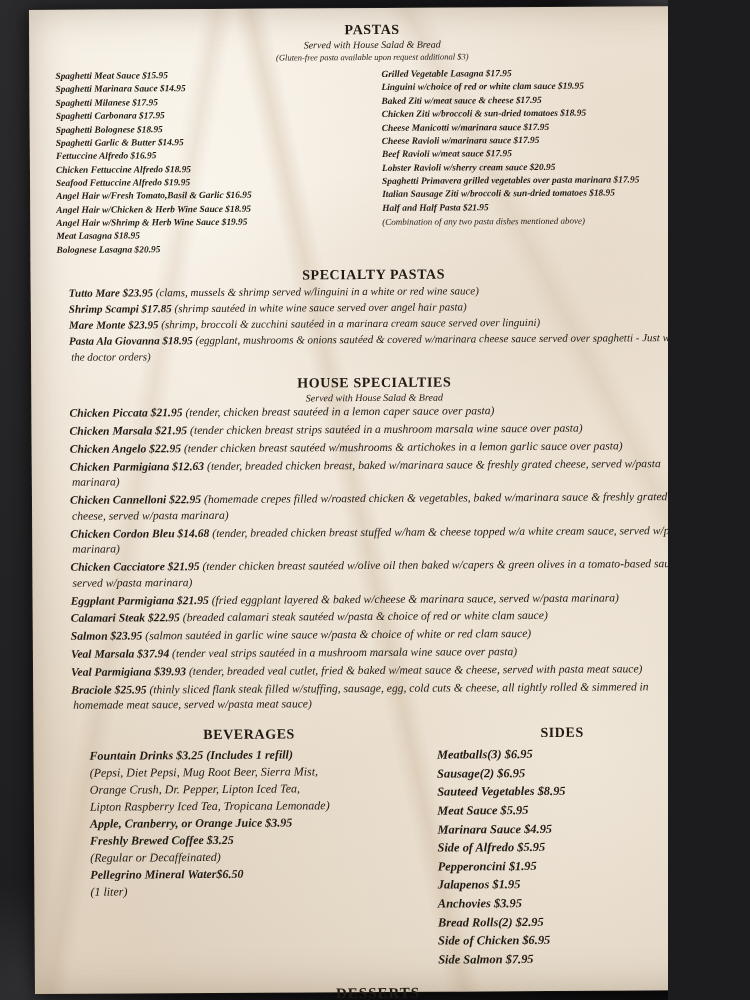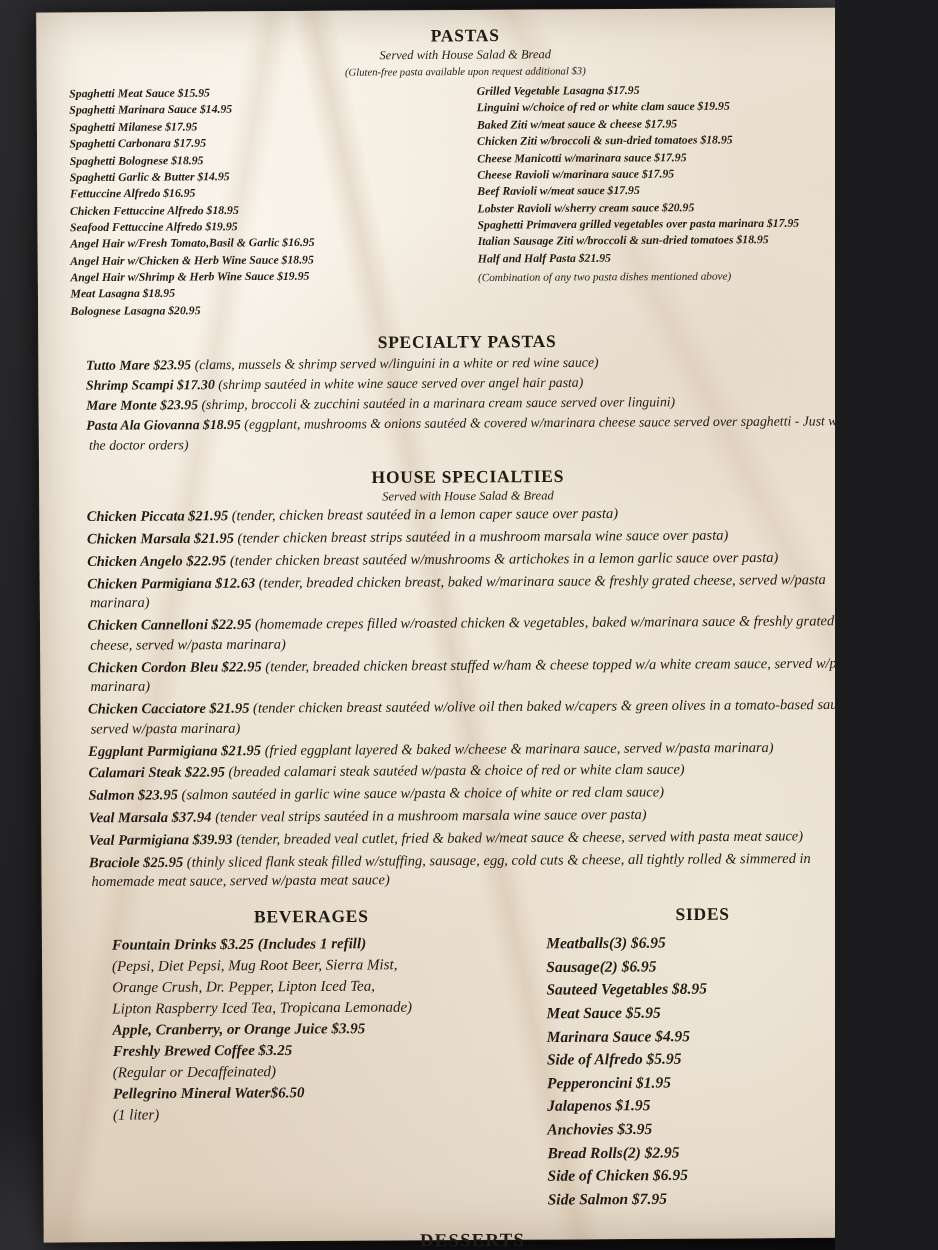--- a/index.html
+++ b/index.html
@@ -244,42 +244,42 @@
         </div>
       </section>
 
       <section class="block">
         <h2 class="section">SPECIALTY PASTAS</h2>
         <p class="listing">
           <span class="name">Tutto Mare $23.95</span>
           <span class="desc">(clams, mussels &amp; shrimp served w/linguini in a white or red wine sauce)</span>
         </p>
         <p class="listing">
-          <span class="name">Shrimp Scampi $17.30</span>
+          <span class="name">Shrimp Scampi $17.85</span>
           <span class="desc">(shrimp sautéed in white wine sauce served over angel hair pasta)</span>
         </p>
         <p class="listing">
           <span class="name">Mare Monte $23.95</span>
           <span class="desc">(shrimp, broccoli &amp; zucchini sautéed in a marinara cream sauce served over linguini)</span>
         </p>
         <p class="listing">
           <span class="name">Pasta Ala Giovanna $18.95</span>
           <span class="desc">(eggplant, mushrooms &amp; onions sautéed &amp; covered w/marinara cheese sauce served over spaghetti - Just what the doctor orders)</span>
         </p>
       </section>
 
       <section class="block house">
         <h2 class="section">HOUSE SPECIALTIES</h2>
         <p class="section-sub">Served with House Salad &amp; Bread</p>
         <p class="listing"><span class="name">Chicken Piccata $21.95</span> <span class="desc">(tender, chicken breast sautéed in a lemon caper sauce over pasta)</span></p>
         <p class="listing"><span class="name">Chicken Marsala $21.95</span> <span class="desc">(tender chicken breast strips sautéed in a mushroom marsala wine sauce over pasta)</span></p>
         <p class="listing"><span class="name">Chicken Angelo $22.95</span> <span class="desc">(tender chicken breast sautéed w/mushrooms &amp; artichokes in a lemon garlic sauce over pasta)</span></p>
         <p class="listing"><span class="name">Chicken Parmigiana $12.63</span> <span class="desc">(tender, breaded chicken breast, baked w/marinara sauce &amp; freshly grated cheese, served w/pasta marinara)</span></p>
         <p class="listing"><span class="name">Chicken Cannelloni $22.95</span> <span class="desc">(homemade crepes filled w/roasted chicken &amp; vegetables, baked w/marinara sauce &amp; freshly grated cheese, served w/pasta marinara)</span></p>
-        <p class="listing"><span class="name">Chicken Cordon Bleu $22.95</span> <span class="desc">(tender, breaded chicken breast stuffed w/ham &amp; cheese topped w/a white cream sauce, served w/pasta marinara)</span></p>
+        <p class="listing"><span class="name">Chicken Cordon Bleu $14.68</span> <span class="desc">(tender, breaded chicken breast stuffed w/ham &amp; cheese topped w/a white cream sauce, served w/pasta marinara)</span></p>
         <p class="listing"><span class="name">Chicken Cacciatore $21.95</span> <span class="desc">(tender chicken breast sautéed w/olive oil then baked w/capers &amp; green olives in a tomato-based sauce, served w/pasta marinara)</span></p>
         <p class="listing"><span class="name">Eggplant Parmigiana $21.95</span> <span class="desc">(fried eggplant layered &amp; baked w/cheese &amp; marinara sauce, served w/pasta marinara)</span></p>
         <p class="listing"><span class="name">Calamari Steak $22.95</span> <span class="desc">(breaded calamari steak sautéed w/pasta &amp; choice of red or white clam sauce)</span></p>
         <p class="listing"><span class="name">Salmon $23.95</span> <span class="desc">(salmon sautéed in garlic wine sauce w/pasta &amp; choice of white or red clam sauce)</span></p>
         <p class="listing"><span class="name">Veal Marsala $37.94</span> <span class="desc">(tender veal strips sautéed in a mushroom marsala wine sauce over pasta)</span></p>
         <p class="listing"><span class="name">Veal Parmigiana $39.93</span> <span class="desc">(tender, breaded veal cutlet, fried &amp; baked w/meat sauce &amp; cheese, served with pasta meat sauce)</span></p>
         <p class="listing"><span class="name">Braciole $25.95</span> <span class="desc">(thinly sliced flank steak filled w/stuffing, sausage, egg, cold cuts &amp; cheese, all tightly rolled &amp; simmered in homemade meat sauce, served w/pasta meat sauce)</span></p>
       </section>
 
       <div class="bottom">

